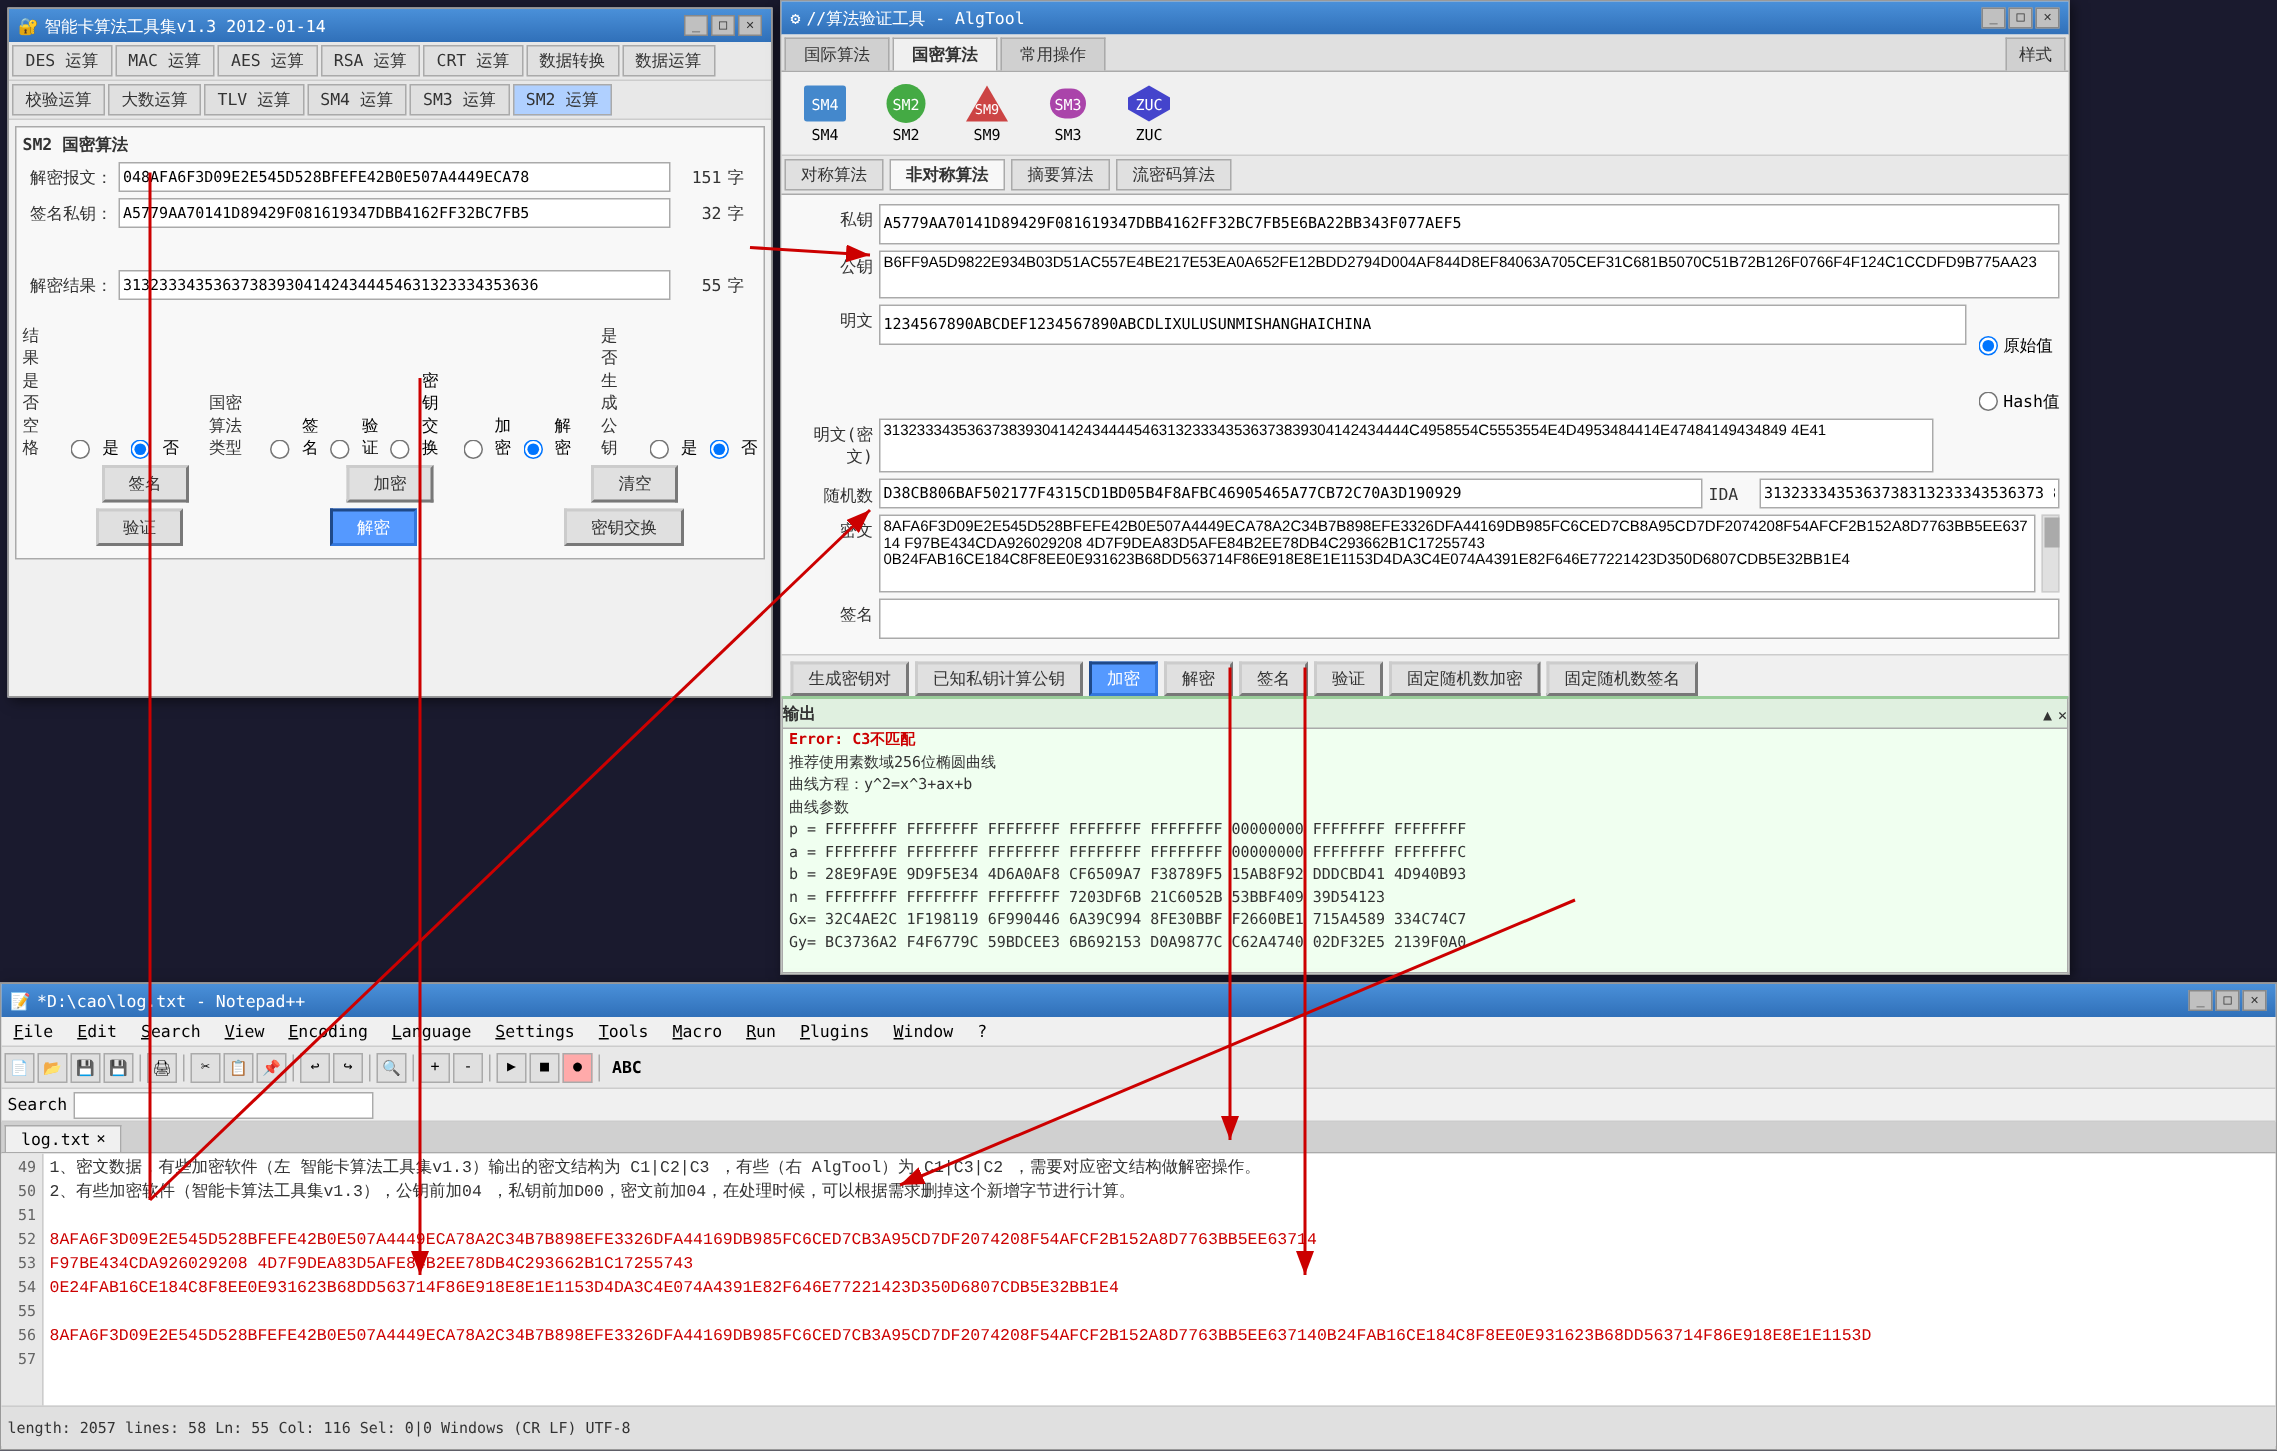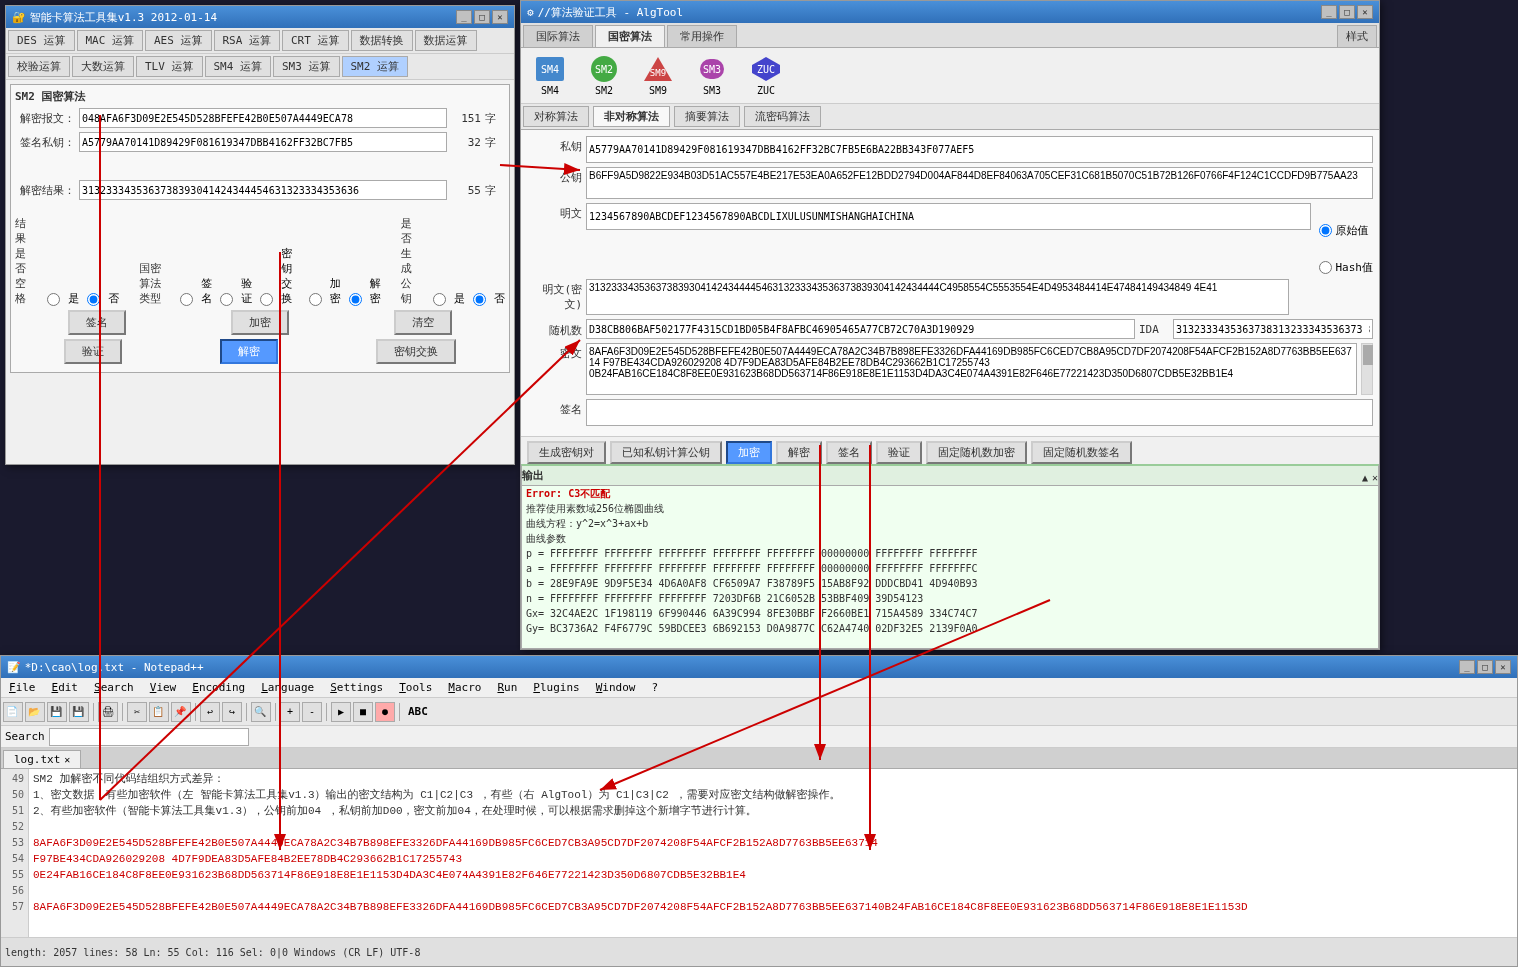--- a/index.html
+++ b/index.html
@@ -818,21 +818,20 @@
       <div>50</div>
       <div>51</div>
       <div>52</div>
       <div>53</div>
       <div>54</div>
       <div>55</div>
       <div>56</div>
       <div>57</div>
     </div>
     <div class="editor-content">
-      <div class="line line-normal">SM2 加解密不同代码结组织方式差异：</div>
       <div class="line line-normal">1、密文数据，有些加密软件（左 智能卡算法工具集v1.3）输出的密文结构为 C1|C2|C3 ，有些（右 AlgTool）为 C1|C3|C2 ，需要对应密文结构做解密操作。</div>
       <div class="line line-normal">2、有些加密软件（智能卡算法工具集v1.3），公钥前加04 ，私钥前加D00，密文前加04，在处理时候，可以根据需求删掉这个新增字节进行计算。</div>
       <div class="line">&nbsp;</div>
       <div class="line line-red">8AFA6F3D09E2E545D528BFEFE42B0E507A4449ECA78A2C34B7B898EFE3326DFA44169DB985FC6CED7CB3A95CD7DF2074208F54AFCF2B152A8D7763BB5EE63714</div>
       <div class="line line-red">F97BE434CDA926029208 4D7F9DEA83D5AFE84B2EE78DB4C293662B1C17255743</div>
       <div class="line line-red">0E24FAB16CE184C8F8EE0E931623B68DD563714F86E918E8E1E1153D4DA3C4E074A4391E82F646E77221423D350D6807CDB5E32BB1E4</div>
       <div class="line">&nbsp;</div>
       <div class="line line-red">8AFA6F3D09E2E545D528BFEFE42B0E507A4449ECA78A2C34B7B898EFE3326DFA44169DB985FC6CED7CB3A95CD7DF2074208F54AFCF2B152A8D7763BB5EE637140B24FAB16CE184C8F8EE0E931623B68DD563714F86E918E8E1E1153D</div>
     </div>
   </div>

